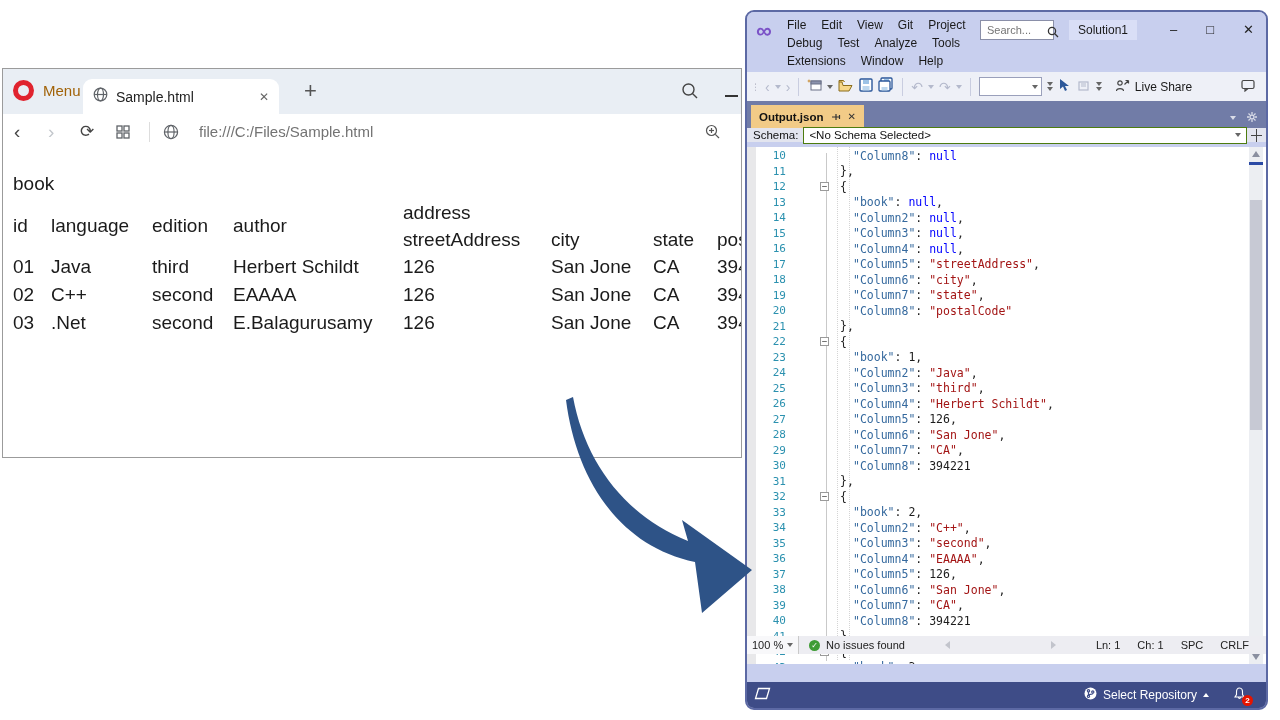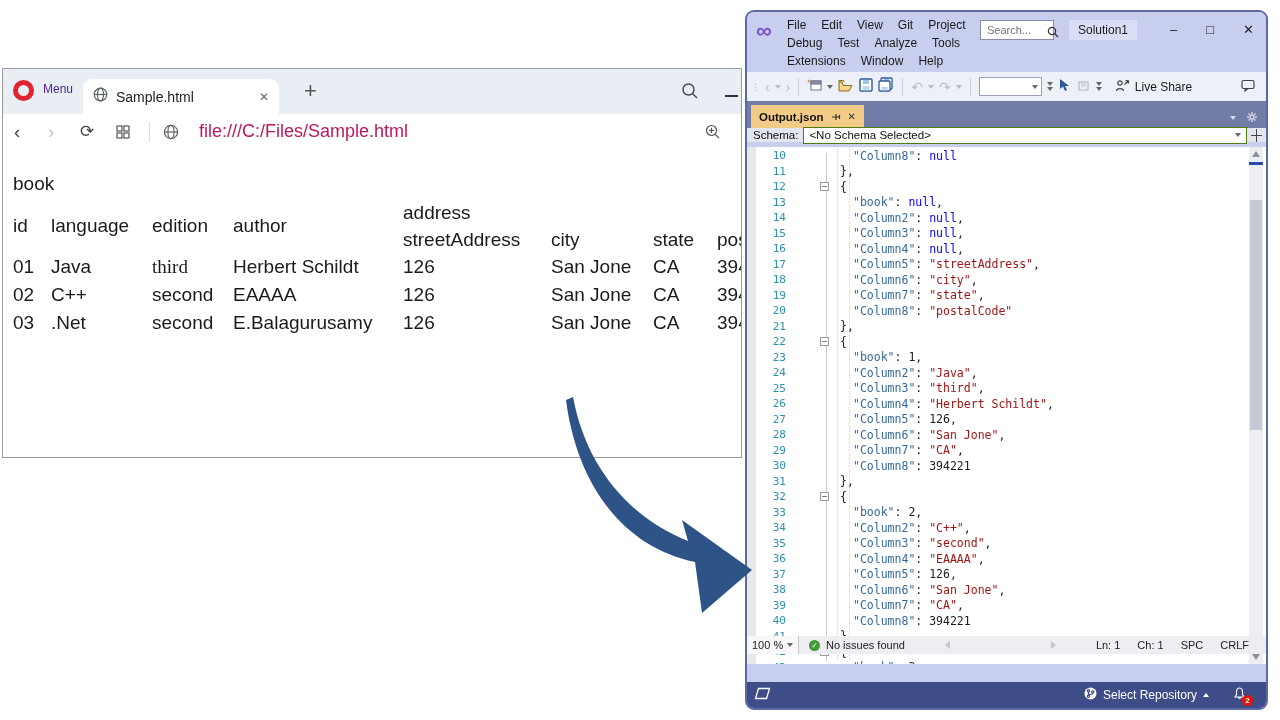--- a/index.html
+++ b/index.html
@@ -3,37 +3,37 @@
 <meta charset="utf-8">
 <style>
   html,body{margin:0;padding:0}
   body{width:1280px;height:720px;position:relative;background:#fff;overflow:hidden;
        font-family:"Liberation Sans",sans-serif;}
   
   .browser-window{position:absolute;left:2px;top:68px;width:740px;height:390px;
     background:#fff;border:1px solid #9b9b9b;box-sizing:border-box;overflow:hidden;z-index:1}
   .tabbar{position:absolute;left:0;top:0;right:0;height:45px;background:var(--browser_tabbar)}
   .opera-logo{position:absolute;left:10px;top:11px;width:11px;height:11px;border:5px solid var(--opera_red);border-radius:50%}
-  .menu-label{position:absolute;left:40px;top:13px;font-size:12px;color:#4c1d95}
+  .menu-label{position:absolute;left:40px;top:13px;font-size:15px;color:#a16207}
   .btab{position:absolute;left:80px;top:10px;width:196px;height:35px;background:#fff;
     border-radius:9px 9px 0 0;display:flex;align-items:center;padding:0 10px;box-sizing:border-box;gap:8px}
   .btab-title{font-size:14px;color:#222;flex:1}
   .btab-close{font-size:12px;color:#666}
   .newtab{position:absolute;left:301px;top:9px;font-size:22px;color:#555;font-weight:300}
   .tab-search{position:absolute;left:678px;top:13px}
   .win-dash{position:absolute;left:722px;top:26px;width:13px;height:2px;background:#333}
   .addressbar{position:absolute;left:0;top:45px;right:0;height:36px;background:#fff;border-bottom:1px solid #d2d2d2}
   .ab{position:absolute;top:0;height:35px;display:flex;align-items:center;color:#555}
   .ab-back{left:11px;font-size:19px;color:#444}
   .ab-fwd{left:45px;font-size:19px;color:#c3c7cc}
   .ab-reload{left:77px;font-size:17px;color:#444}
   .ab-tiles{left:113px}
   .ab-sep{left:146px;width:1px;height:20px;background:#ddd;top:8px;position:absolute}
   .ab-globe{left:160px}
-  .ab-url{left:196px;font-size:18px;color:#be185d}
+  .ab-url{left:196px;font-size:15px;color:#737373}
   .ab-zoom{left:702px}
   #page-content{position:absolute;left:0;top:81px;right:0;bottom:0;background:#fff}
   .pagetext{position:absolute;font-size:19px;color:#1b1b1b;white-space:pre}
   
   .vs-window{position:absolute;left:745px;top:10px;width:523px;height:700px;box-sizing:border-box;
     background:var(--title_bar);border:2px solid #5c69a4;border-radius:9px;overflow:hidden;z-index:2}
   .titlebar{position:absolute;left:0;top:0;width:519px;height:60px;background:var(--title_bar)}
   .vs-logo{position:absolute;left:9px;top:6px;font-size:22px;font-weight:bold;color:var(--vs_purple);font-style:italic}
   #vs-menu{position:absolute;left:40px;top:4px;font-size:12px;color:#1a1a1a}
   .menu-row{display:flex;gap:15px;height:18px;align-items:center}
@@ -180,21 +180,21 @@
       <span class="pagetext" style="left: 48px; top: 65px;">language</span>
       <span class="pagetext" style="left: 149px; top: 65px;">edition</span>
       <span class="pagetext" style="left: 230px; top: 65px;">author</span>
       <span class="pagetext" style="left: 400px; top: 52px;">address</span>
       <span class="pagetext" style="left: 400px; top: 79px;">streetAddress</span>
       <span class="pagetext" style="left: 548px; top: 79px;">city</span>
       <span class="pagetext" style="left: 650px; top: 79px;">state</span>
       <span class="pagetext" style="left: 714px; top: 79px;">postalCode</span>
       <span class="pagetext" style="left: 10px; top: 106px;">01</span>
       <span class="pagetext" style="left: 48px; top: 106px;">Java</span>
-      <span class="pagetext" style="left: 149px; top: 106px; font-family: Liberation Serif, serif;">third</span>
+      <span class="pagetext" style="left: 149px; top: 106px;">third</span>
       <span class="pagetext" style="left: 230px; top: 106px;">Herbert Schildt</span>
       <span class="pagetext" style="left: 400px; top: 106px;">126</span>
       <span class="pagetext" style="left: 548px; top: 106px;">San Jone</span>
       <span class="pagetext" style="left: 650px; top: 106px;">CA</span>
       <span class="pagetext" style="left: 714px; top: 106px;">394221</span>
       <span class="pagetext" style="left: 10px; top: 134px;">02</span>
       <span class="pagetext" style="left: 48px; top: 134px;">C++</span>
       <span class="pagetext" style="left: 149px; top: 134px;">second</span>
       <span class="pagetext" style="left: 230px; top: 134px;">EAAAA</span>
       <span class="pagetext" style="left: 400px; top: 134px;">126</span>

